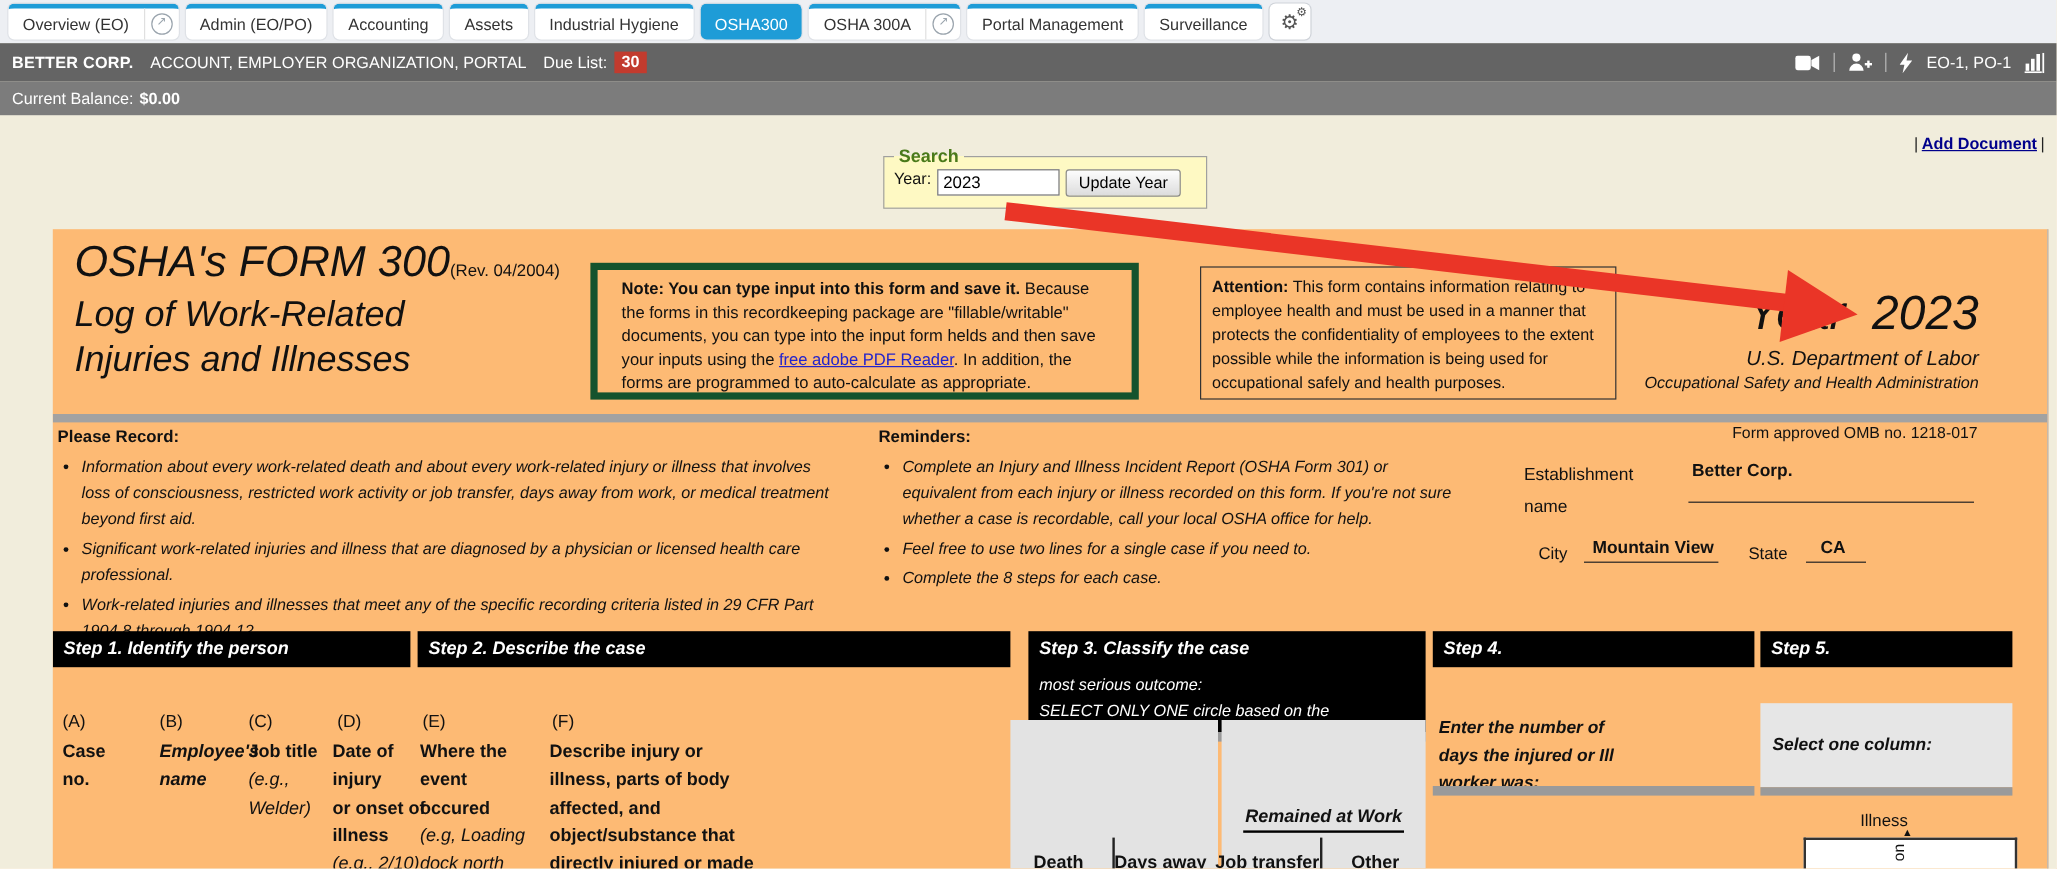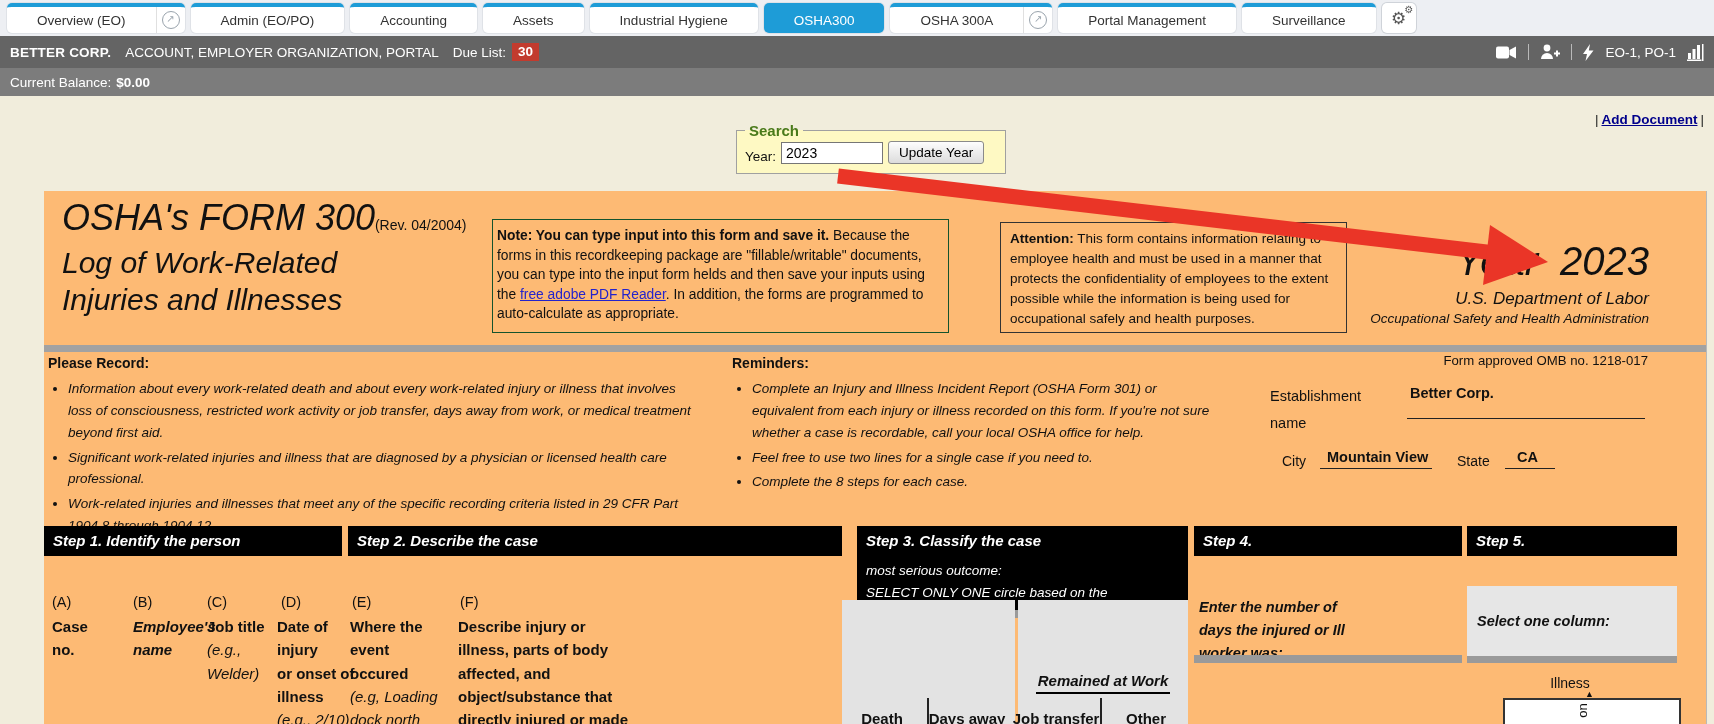--- a/index.html
+++ b/index.html
@@ -4,21 +4,21 @@
 <style>
   html,body{margin:0;padding:0;}
   .stage{position:relative;width:1714px;height:724px;overflow:hidden;background:#f1eddc;
          font-family:"Liberation Sans",sans-serif;color:#111;}
   .abs{position:absolute;}
   
   .tabbar{position:absolute;top:0;left:0;width:1714px;height:36px;background:#edeff3;
           display:flex;align-items:flex-start;gap:6px;padding:3px 0 0 7px;box-sizing:border-box;}
   .tabgroup{display:flex;background:#fff;border-top:4px solid #1e9cd7;border-radius:5px;
             box-shadow:0 0 0 1px #dfe2e7;height:30px;box-sizing:border-box;}
-  .tab{position:relative;padding:6px 30px 0;font-size:13.5px;color:#333;white-space:nowrap;cursor:pointer;}
+  .tab{position:relative;padding:6px 12px 0;font-size:13.5px;color:#333;white-space:nowrap;cursor:pointer;}
   .tabgroup.active{background:#1e9cd7;border-top-color:#1e9cd7;}
   .tabgroup.active .tab{color:#fff;font-weight:normal;}
   .popout{width:28px;display:flex;align-items:center;justify-content:center;border-left:1px solid #e0e0e0;cursor:pointer;}
   .circ{width:16px;height:16px;border:1.5px solid #9aa4ad;border-radius:50%;color:#9aa4ad;
         font-size:10px;line-height:13px;text-align:center;}
   .geartab{display:flex;align-items:center;justify-content:center;width:34px;height:30px;background:#fff;
            border-radius:5px;box-shadow:0 0 0 1px #cfd3d9;cursor:pointer;}
   .gearglyph{font-size:17px;color:#555;position:relative;}
   .gearglyph small{position:absolute;top:-4px;right:-7px;font-size:10px;}
   
@@ -35,33 +35,33 @@
   .balancebar{position:absolute;top:68px;left:0;width:1714px;height:28px;background:#7c7c7c;color:#fff;
               display:flex;align-items:center;padding:0 10px;box-sizing:border-box;font-size:13.5px;}
   .balancebar b{margin-left:5px;}
   
   .workspace{position:absolute;top:96px;left:0;width:1714px;height:628px;}
   .adddoc{position:absolute;top:16px;right:10px;font-size:13.5px;color:#222;cursor:pointer;}
   .adddoc .lnk{color:#00008b;text-decoration:underline;font-weight:bold;padding:0 3px;}
   fieldset.search{position:absolute;left:736px;top:26px;width:252px;border:1px solid #a0a0a0;
                   background:#fef9c3;padding:2px 8px 9px;margin:0;}
   fieldset.search legend{color:#4a7a1a;font-weight:bold;font-size:15px;padding:0 4px;}
-  .search-row{display:flex;align-items:flex-end;gap:5px;font-size:13.5px;}
+  .search-row{display:flex;align-items:flex-start;gap:5px;font-size:13.5px;}
   .search-row input{width:92px;height:20px;border:1px solid #767676;font-size:14px;padding:0 4px;
                     font-family:"Liberation Sans",sans-serif;}
   .search-row button{font-size:13.5px;padding:3px 10px;border:1px solid #8a8a8a;border-radius:3px;
                      background:linear-gradient(#fdfdfd,#dcdcdc);cursor:pointer;
                      font-family:"Liberation Sans",sans-serif;}
   
   .formpanel{position:absolute;left:44px;top:95px;width:1662px;height:533px;background:#fdba74;
              border-right:1px solid #b9b9b9;overflow:hidden;}
   .t1{left:18px;top:6px;font-size:36px;font-style:italic;white-space:nowrap;}
   .t1 .rev{font-size:14px;font-style:normal;}
   .t2{left:18px;top:54px;font-size:30px;font-style:italic;line-height:1.22;width:360px;}
-  .notebox{left:448px;top:28px;width:457px;height:114px;border:1px solid #14532d;padding:6px 4px;
+  .notebox{left:448px;top:28px;width:457px;height:114px;border:6px solid #14532d;padding:6px 20px;
            box-sizing:border-box;font-size:13.8px;line-height:1.42;}
   .notebox a{color:#2323cc;text-decoration:underline;cursor:pointer;}
   .attnbox{left:956px;top:31px;width:347px;height:111px;border:1px solid #333;padding:6px 9px;
            box-sizing:border-box;font-size:13.5px;line-height:1.48;}
   .yearblock{left:1200px;top:48px;width:405px;text-align:right;font-style:italic;}
   .yearbig{font-size:40px;}
   .yearbig .yv{margin-left:22px;}
   .dol{font-size:17px;margin-top:5px;}
   .oshaadmin{font-size:13.5px;margin-top:2px;}
   .divider{left:0;top:154px;width:1662px;height:7px;background:#a2a2a2;}

